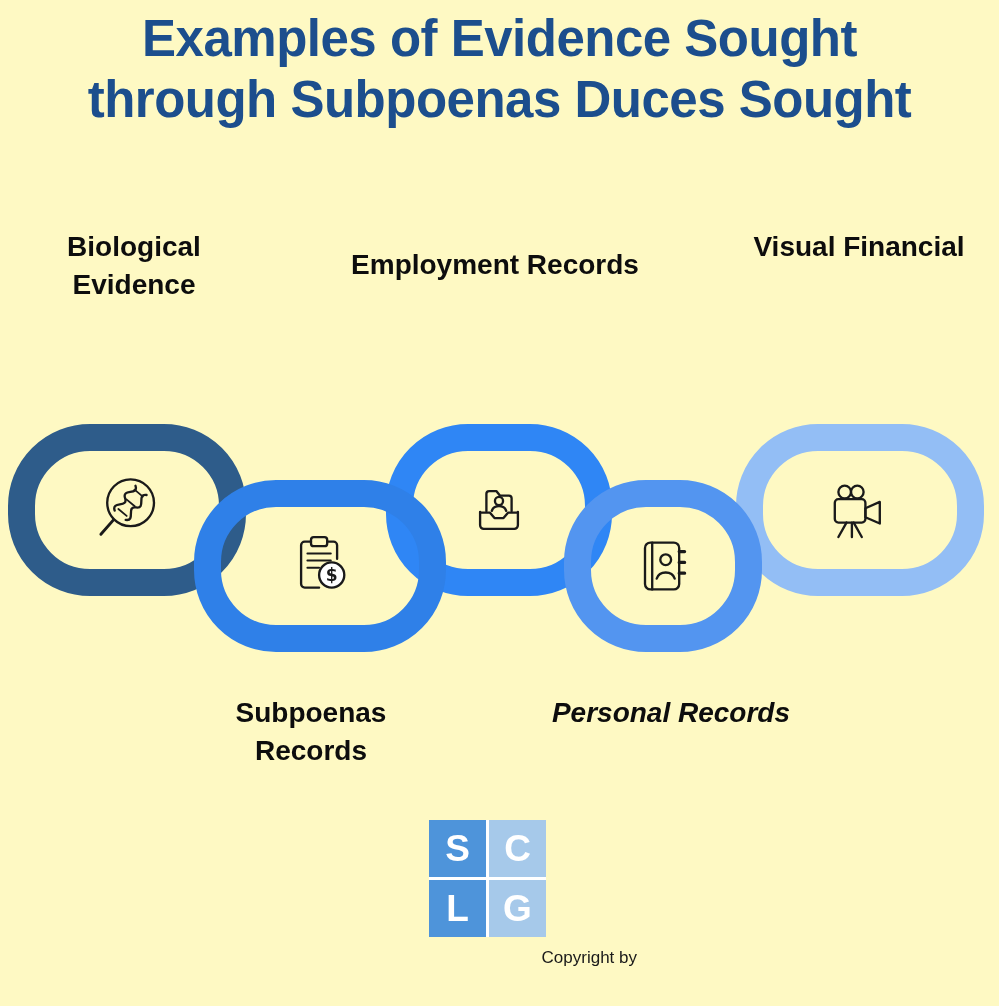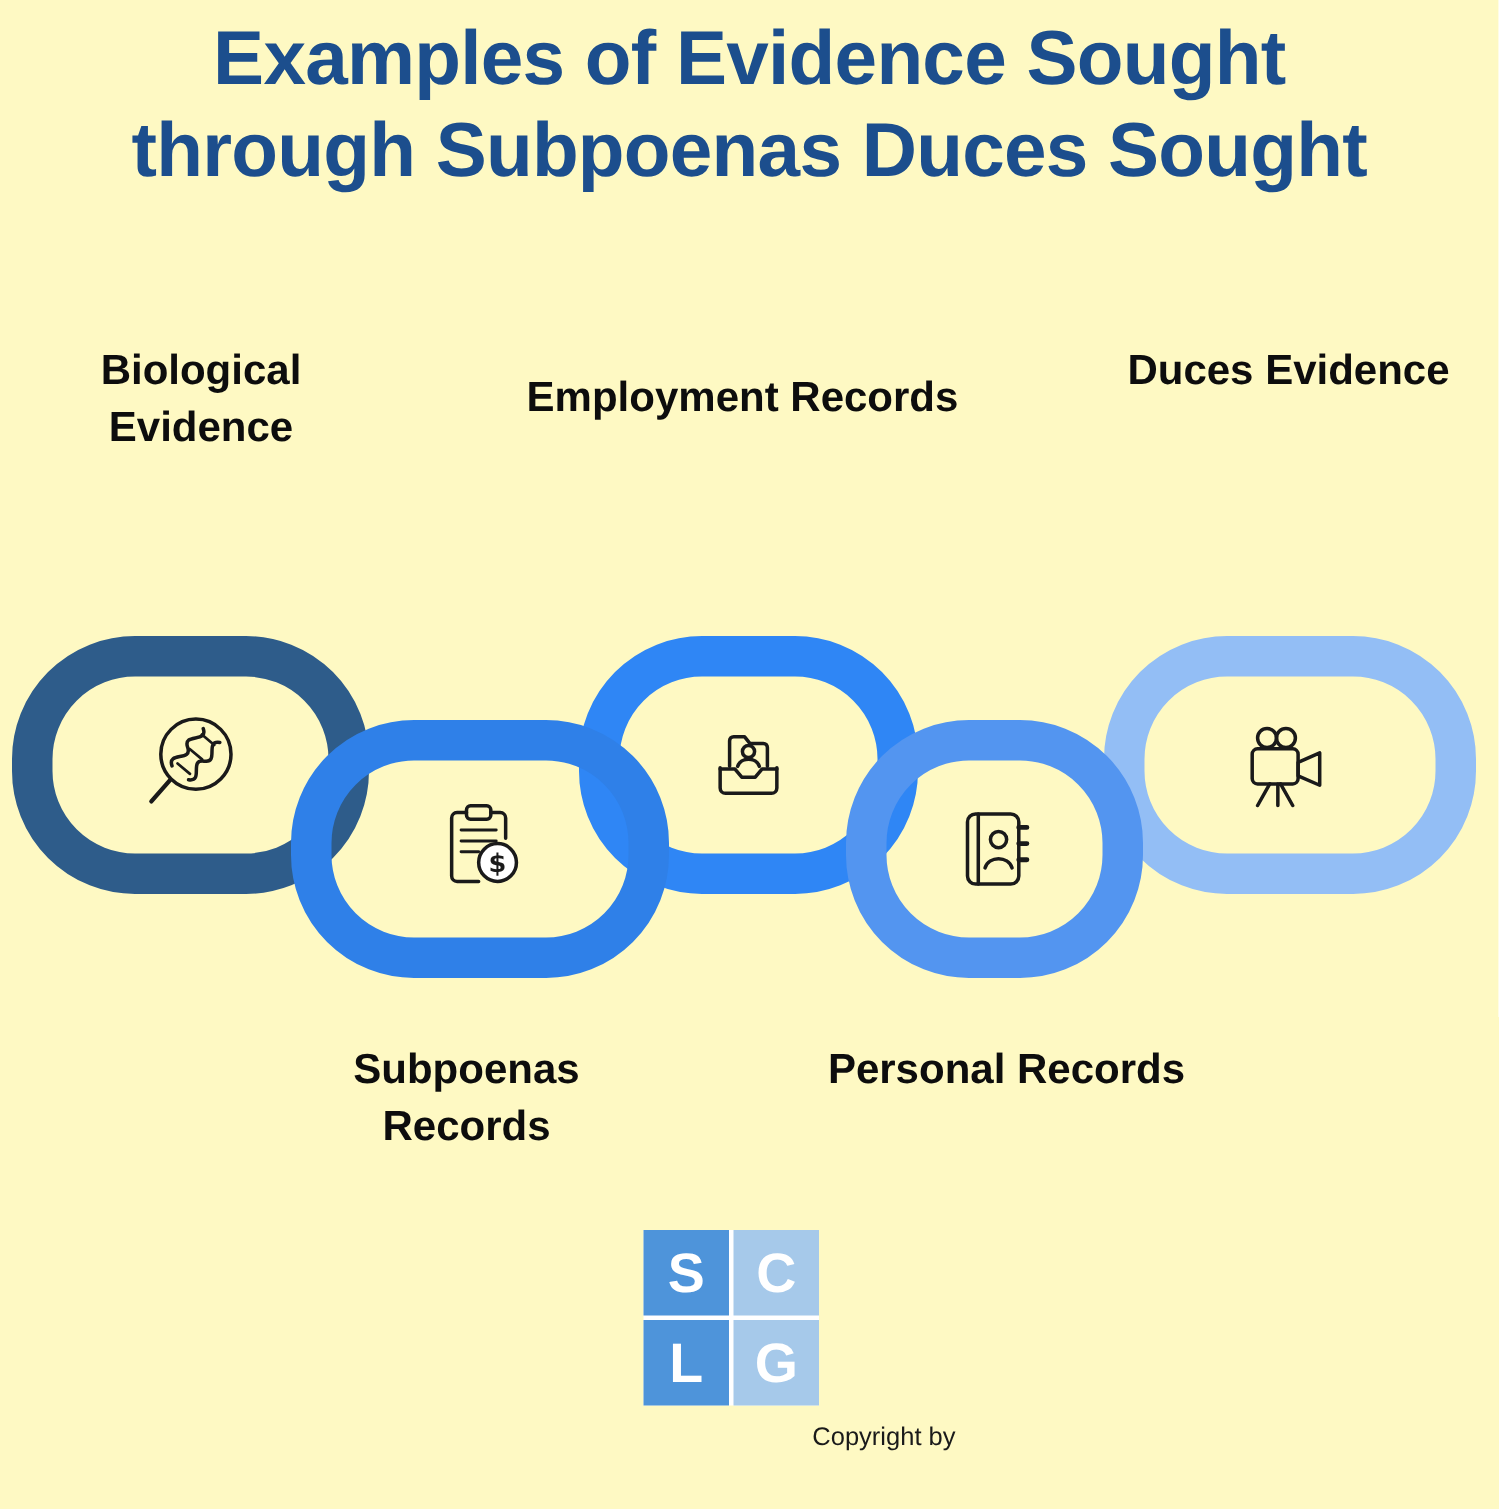--- a/index.html
+++ b/index.html
@@ -33,21 +33,21 @@
     text-align: center;
     font-weight: bold;
     font-size: 28px;
     line-height: 1.35;
     color: #0d0d0d;
   }
   .lbl-biological { left: 8px;   top: 228px; width: 252px; }
   .lbl-employment { left: 328px; top: 228px; width: 334px; margin-top: 18px; }
   .lbl-visual     { left: 742px; top: 228px; width: 234px; }
   .lbl-financial  { left: 180px; top: 694px; width: 262px; }
-  .lbl-personal   { left: 540px; top: 694px; width: 262px; }
+  .lbl-personal   { left: 540px; top: 694px; width: 262px; font-style: italic; }
 
   .chain-link {
     position: absolute;
     border-style: solid;
     border-width: 27px;
     border-radius: 82px;
     border-color: #2F80E8; 
     background: transparent;
   }
   .link-upper { z-index: 1; }
@@ -110,21 +110,21 @@
 
 <div class="canvas">
 
   <div class="title">
     <div data-bind="title.line1">Examples of Evidence Sought</div>
     <div data-bind="title.line2">through Subpoenas Duces Sought</div>
   </div>
 
   <div class="evidence-label lbl-biological" data-bind="items.0.label">Biological Evidence</div>
   <div class="evidence-label lbl-employment" data-bind="items.2.label">Employment Records</div>
-  <div class="evidence-label lbl-visual" data-bind="items.4.label">Duces Evidence</div>
+  <div class="evidence-label lbl-visual" data-bind="items.4.label">Visual Financial</div>
 
   <div class="chain-link link-1 link-upper" data-bind-style="borderColor:items.0.color" style="border-color: rgb(46, 92, 138);">
     <div class="link-icon">
       <svg viewBox="0 0 100 100" width="90" height="90" aria-hidden="true">
         <g fill="none" stroke="#1a1a1a" stroke-width="2.6" stroke-linecap="round" stroke-linejoin="round">
           <circle cx="54" cy="42" r="26"></circle>
           <path d="M35 61 L21 77" stroke-width="3.2"></path>
           <g transform="rotate(40 54 42)">
             <path d="M46 24 c10 6 -10 12 0 18 c10 6 -10 12 0 18"></path>
             <path d="M62 24 c-10 6 10 12 0 18 c-10 6 10 12 0 18"></path>

